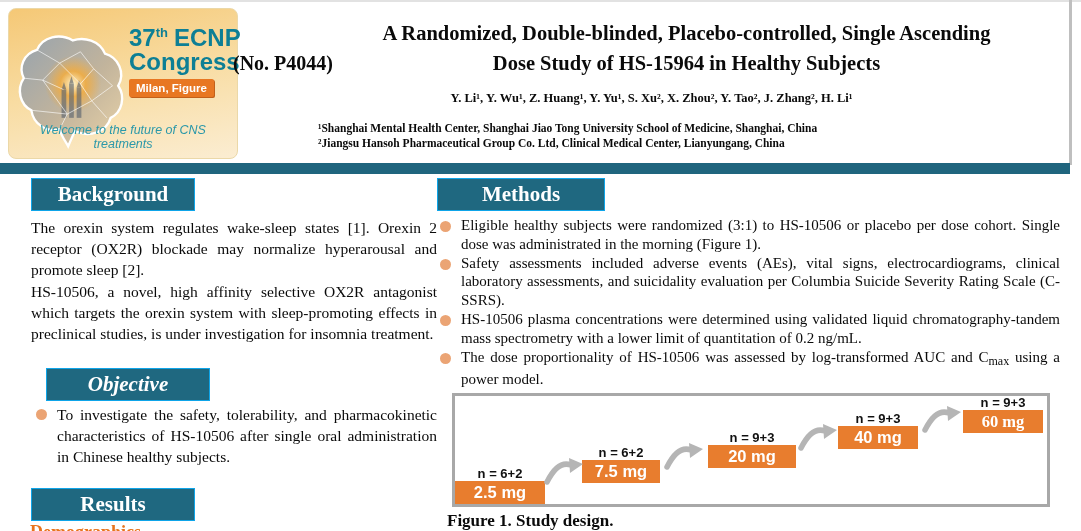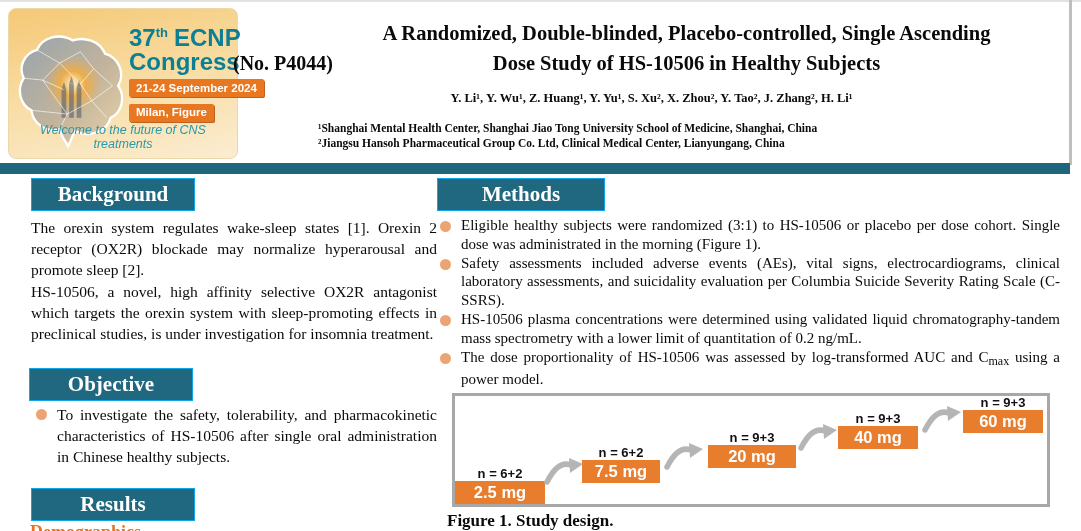--- a/index.html
+++ b/index.html
@@ -98,50 +98,49 @@
           <rect x="66" y="60" width="5" height="32"></rect>
         <polygon points="52.5,54 50,62 55,62"></polygon>
           <polygon points="60.5,48 58,56 63,56"></polygon>
           <polygon points="68.5,52 66,60 71,60"></polygon>
       </g>
       <path d="M24,20 L48,34 L30,52 M48,34 L70,22 L84,40 M84,40 L70,56 L48,34 M30,52 L52,62 M10,50 L30,52 M84,40 L104,58 L82,74 M70,56 L82,74 L56,88 L30,52 M56,88 L48,104 M82,74 L98,92 M18,84 L56,88" stroke="rgba(255,255,255,0.65)" stroke-width="1" fill="none"></path>
     </svg>
     <div class="wordmark">
       <div class="wm-line1"><span>37</span><span class="sup">th</span><span class="wm-ecnp">ECNP</span></div>
       <div class="wm-line2">Congress</div>
-      <div class="badge badge-date">21-24 September 2024</div>
       <div class="badge badge-city">Milan, Figure</div>
     </div>
     <div class="tagline">Welcome to the future of CNS treatments</div>
   </div>
 
   <div class="title-block">
     <div class="title-row">
       <div class="poster-no">(No. P4044)</div>
       <div class="title">
         <div>A Randomized, Double-blinded, Placebo-controlled, Single Ascending</div>
-        <div>Dose Study of HS-10506 in Healthy Subjects</div>
+        <div>Dose Study of HS-15964 in Healthy Subjects</div>
       </div>
     </div>
     <div class="authors">Y. Li¹, Y. Wu¹, Z. Huang¹, Y. Yu¹, S. Xu², X. Zhou², Y. Tao², J. Zhang², H. Li¹</div>
     <div class="affils">
       <div>¹Shanghai Mental Health Center, Shanghai Jiao Tong University School of Medicine, Shanghai, China</div>
       <div>²Jiangsu Hansoh Pharmaceutical Group Co. Ltd, Clinical Medical Center, Lianyungang, China</div>
     </div>
   </div>
 
   <div class="divider"></div>
 
   <div class="sec-box" style="left:31px;top:178px;">Background</div>
   <div class="body-text left-body">
     <p>The orexin system regulates wake-sleep states [1]. Orexin 2 receptor (OX2R) blockade may normalize hyperarousal and promote sleep [2].</p>
     <p>HS-10506, a novel, high affinity selective OX2R antagonist which targets the orexin system with sleep-promoting effects in preclinical studies, is under investigation for insomnia treatment.</p>
   </div>
 
-  <div class="sec-box" style="left:29px;top:368px;">Objective</div>
+  <div class="sec-box" style="left:46px;top:368px;font-style:italic;">Objective</div>
   <div class="bullet-row obj-row">
     <span class="dot"></span>
     <div class="btext">To investigate the safety, tolerability, and pharmacokinetic characteristics of HS-10506 after single oral administration in Chinese healthy subjects.</div>
   </div>
 
   <div class="sec-box" style="left:31px;top:488px;">Results</div>
   <div class="demographics">Demographics</div>
 
   <div class="sec-box" style="left:437px;top:178px;width:166px;">Methods</div>
   <div class="methods-list">
@@ -170,21 +169,21 @@
     <div class="step-label" style="left:115px;top:50px;width:102px;">n = 6+2</div>
     <div class="step-box" style="left:127px;top:64px;width:78px;">7.5 mg</div>
 
     <div class="step-label" style="left:241px;top:35px;width:112px;">n = 9+3</div>
     <div class="step-box" style="left:253px;top:49px;width:88px;">20 mg</div>
 
     <div class="step-label" style="left:371px;top:16px;width:104px;">n = 9+3</div>
     <div class="step-box" style="left:383px;top:30px;width:80px;">40 mg</div>
 
     <div class="step-label" style="left:496px;top:0px;width:104px;">n = 9+3</div>
-    <div class="step-box" style="left:508px;top:14px;width:80px;">60 mg</div>
+    <div class="step-box" style="left:508px;top:14px;width:80px;font-family:Liberation Serif, serif;">60 mg</div>
 
     <svg class="arrow" style="left:88px;top:61px;" width="40" height="28" viewBox="0 0 40 28">
       <path d="M4,25 C12,9 20,5 28,8" stroke="#B5B5B5" stroke-width="5.5" fill="none" stroke-linecap="round"></path>
       <polygon points="26,1 40,7 27,16" fill="#B5B5B5"></polygon>
     </svg>
     <svg class="arrow" style="left:208px;top:46px;" width="40" height="28" viewBox="0 0 40 28">
       <path d="M4,25 C12,9 20,5 28,8" stroke="#B5B5B5" stroke-width="5.5" fill="none" stroke-linecap="round"></path>
       <polygon points="26,1 40,7 27,16" fill="#B5B5B5"></polygon>
     </svg>
     <svg class="arrow" style="left:342px;top:27px;" width="40" height="28" viewBox="0 0 40 28">

